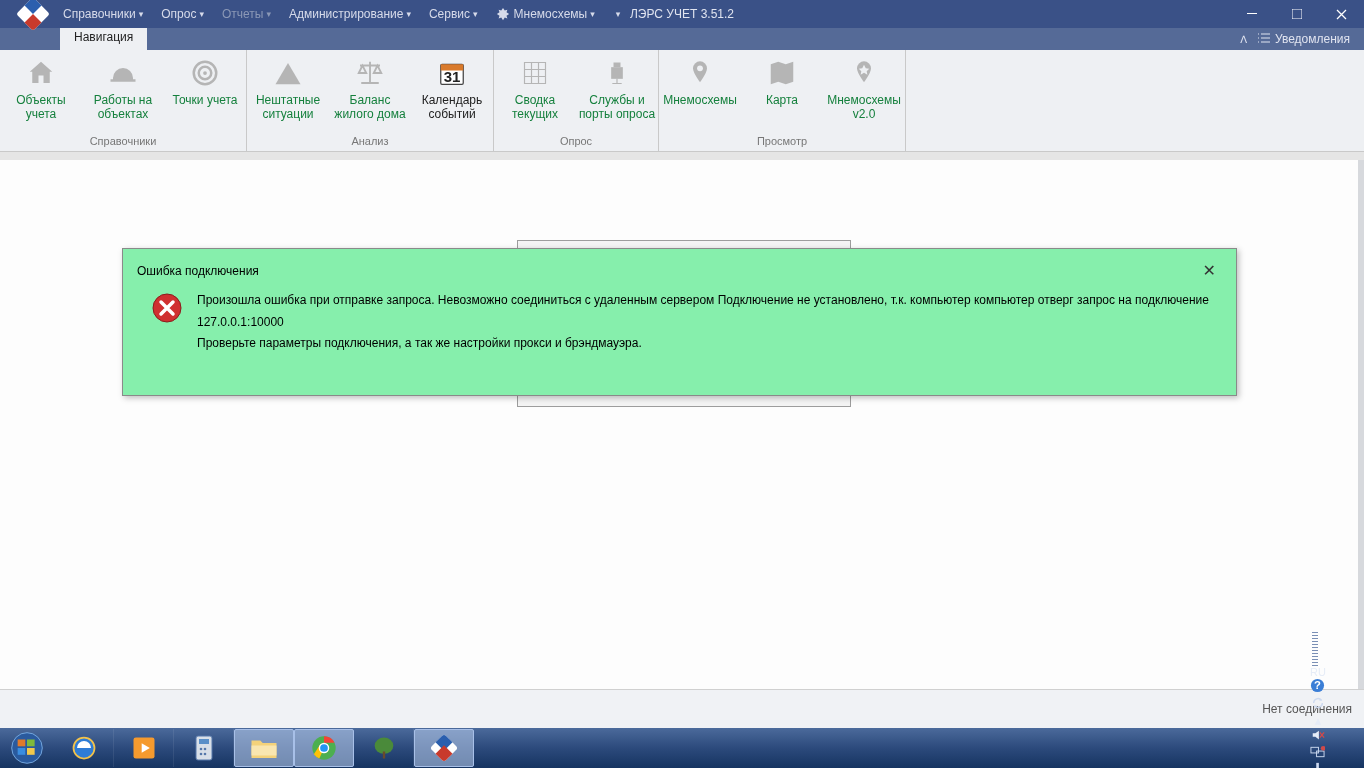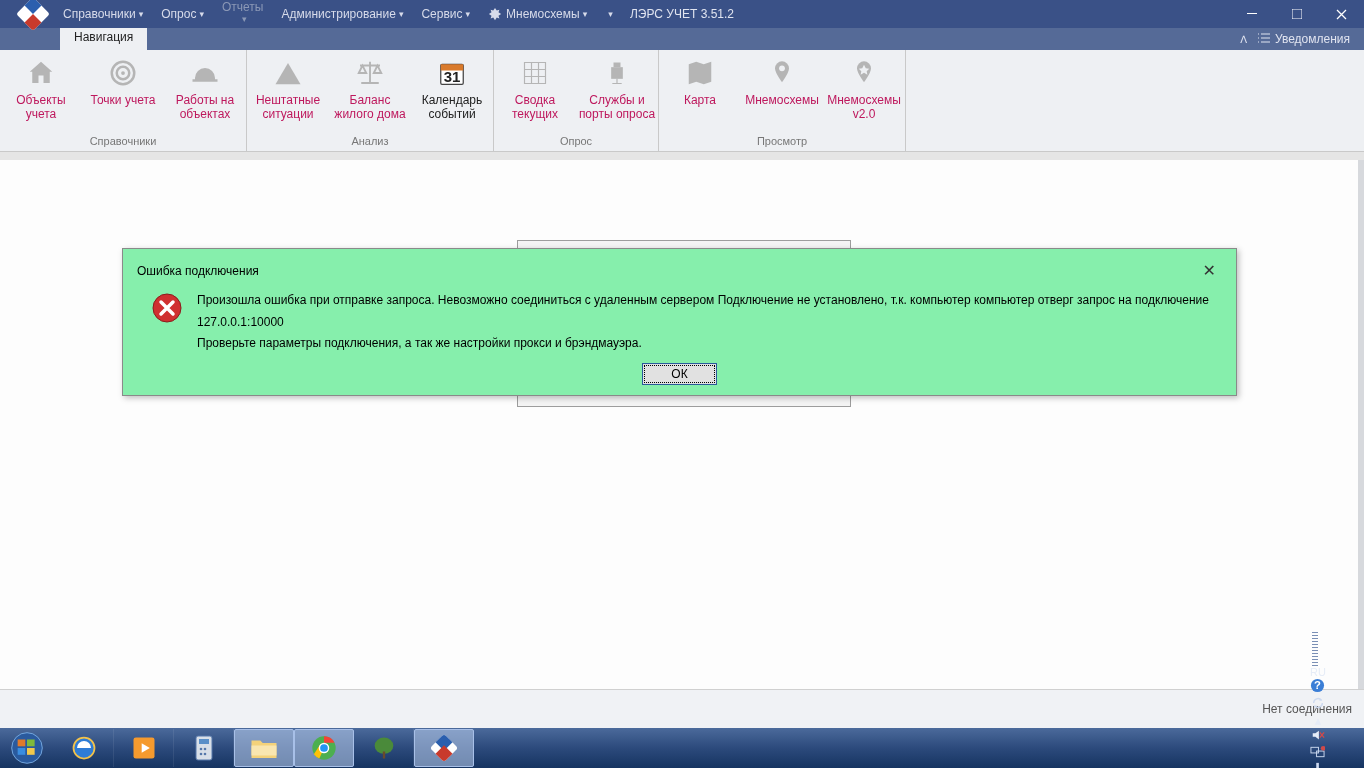--- a/index.html
+++ b/index.html
@@ -14,21 +14,21 @@
       color: #d7dbea;
       position: relative;
     }
     .app-logo {
       width: 30px; height: 26px;
       margin: 0 6px 0 18px;
       display: flex; align-items: center; justify-content: center;
     }
     .menu { display: flex; align-items: center; height: 100%; }
     .menu-item { padding: 0 9px; display: flex; align-items: center; height: 100%; cursor: default; white-space: nowrap; }
-    .menu-item.disabled { color: #8b98b6; flex-direction: column; }
+    .menu-item.disabled { color: #8b98b6; }
     .menu-caret { margin-left: 3px; font-size: 9px; }
     .title-text { position: absolute; left: 50%; transform: translateX(-50%); color: #e0e4f0; }
     .win-controls { margin-left: auto; display: flex; }
     .win-btn { width: 45px; height: 28px; display: flex; align-items: center; justify-content: center; color: #fff; }
     
     
     .secondbar {
       height: 22px;
       background: #556a97;
       display: flex;
@@ -58,21 +58,21 @@
       flex-direction: column;
       padding-bottom: 2px;
     }
     .ribbon-buttons { display: flex; flex: 1; padding-top: 4px;}
     .ribbon-btn {
       width: 82px;
       display: flex;
       flex-direction: column;
       align-items: center;
       padding: 2px 2px 0 2px;
-      color: #be185d;
+      color: #15803d;
       text-align: center;
       line-height: 1.15;
     }
     .ribbon-btn.active { color: #222; }
     .ribbon-icon {
       width: 34px; height: 34px;
       display: flex; align-items: center; justify-content: center;
       margin-bottom: 4px;
       color: #9a9a9a;
     }
@@ -273,34 +273,34 @@
         <span class="ribbon-icon">
             <svg width="34" height="30" viewBox="0 0 24 24">
               <path fill="#b5b5b5" d="M12 3l9 8h-2v9h-5v-6h-4v6H5v-9H3z"></path>
             </svg>
           </span>
         <span>Объекты учета</span>
       </div>
       <div class="ribbon-btn">
         <span class="ribbon-icon">
             <svg width="30" height="30" viewBox="0 0 24 24">
+              <path fill="#b5b5b5" d="M4 16a8 8 0 0116 0v1H4zM2 17h20v2H2z"></path>
+            </svg>
+          </span>
+        <span>Работы на объектах</span>
+      </div>
+      <div class="ribbon-btn">
+        <span class="ribbon-icon">
+            <svg width="30" height="30" viewBox="0 0 24 24">
               <circle cx="12" cy="12" r="9" fill="none" stroke="#b5b5b5" stroke-width="2"></circle>
               <circle cx="12" cy="12" r="5" fill="none" stroke="#b5b5b5" stroke-width="2"></circle>
               <circle cx="12" cy="12" r="1.5" fill="#b5b5b5"></circle>
             </svg>
           </span>
         <span>Точки учета</span>
-      </div>
-      <div class="ribbon-btn">
-        <span class="ribbon-icon">
-            <svg width="30" height="30" viewBox="0 0 24 24">
-              <path fill="#b5b5b5" d="M4 16a8 8 0 0116 0v1H4zM2 17h20v2H2z"></path>
-            </svg>
-          </span>
-        <span>Работы на объектах</span>
       </div>
     </div>
     <div class="ribbon-group-label">Справочники</div>
   </div>
 
   <div class="ribbon-group">
     <div class="ribbon-buttons">
       <div class="ribbon-btn">
         <span class="ribbon-icon">
             <svg width="30" height="30" viewBox="0 0 24 24">
@@ -352,34 +352,34 @@
         <span>Службы и порты опроса</span>
       </div>
     </div>
     <div class="ribbon-group-label">Опрос</div>
   </div>
 
   <div class="ribbon-group">
     <div class="ribbon-buttons">
       <div class="ribbon-btn">
         <span class="ribbon-icon">
-            <svg width="30" height="30" viewBox="0 0 24 24">
-              <path fill="#b5b5b5" d="M3 5l6-2 6 2 6-2v16l-6 2-6-2-6 2z"></path>
-            </svg>
-          </span>
-        <span>Карта</span>
-      </div>
-      <div class="ribbon-btn">
-        <span class="ribbon-icon">
             <svg width="28" height="30" viewBox="0 0 24 24">
               <path fill="#b5b5b5" d="M12 2a6 6 0 00-6 6c0 4 6 12 6 12s6-8 6-12a6 6 0 00-6-6z"></path>
               <circle cx="12" cy="8" r="2.5" fill="#eef0f3"></circle>
             </svg>
           </span>
         <span>Мнемосхемы</span>
+      </div>
+      <div class="ribbon-btn">
+        <span class="ribbon-icon">
+            <svg width="30" height="30" viewBox="0 0 24 24">
+              <path fill="#b5b5b5" d="M3 5l6-2 6 2 6-2v16l-6 2-6-2-6 2z"></path>
+            </svg>
+          </span>
+        <span>Карта</span>
       </div>
       <div class="ribbon-btn">
         <span class="ribbon-icon">
             <svg width="28" height="30" viewBox="0 0 24 24">
               <path fill="#b5b5b5" d="M12 2a6 6 0 00-6 6c0 4 6 12 6 12s6-8 6-12a6 6 0 00-6-6z"></path>
               <path fill="#eef0f3" d="M12 5l1.5 3 3 .4-2.2 2 .6 3-2.9-1.6L9.1 13.4l.6-3-2.2-2 3-.4z"></path>
             </svg>
           </span>
         <span>Мнемосхемы v2.0</span>
       </div>
@@ -405,25 +405,20 @@
     <div class="err-icon">
       <svg width="32" height="32" viewBox="0 0 32 32">
           <circle cx="16" cy="16" r="14" fill="#d03030" stroke="#8a1d1d" stroke-width="1"></circle>
           <path d="M10 10l12 12M22 10L10 22" stroke="#fff" stroke-width="3.5" stroke-linecap="round"></path>
         </svg>
     </div>
     <div class="dialog-text">
       <div>Произошла ошибка при отправке запроса. Невозможно соединиться с удаленным сервером Подключение не установлено, т.к. компьютер компьютер отверг запрос на подключение 127.0.0.1:10000</div>
       <div>Проверьте параметры подключения, а так же настройки прокси и брэндмауэра.</div>
     </div>
-  </div>
-  <div class="dialog-actions">
-    <div class="ok-btn">
-        <span>ОК</span>
-      </div>
   </div>
 </div>
 
 <div class="taskbar">
   <div class="start-btn">
     <svg width="34" height="34" viewBox="0 0 40 40">
       <circle cx="20" cy="20" r="18" fill="#2a5a9e" stroke="#7fb4ea"></circle>
       <rect x="9" y="10" width="9" height="8" fill="#e07a2b"></rect>
         <rect x="20" y="10" width="9" height="8" fill="#7fba3c"></rect>
       <rect x="9" y="20" width="9" height="8" fill="#3a8de0"></rect>

